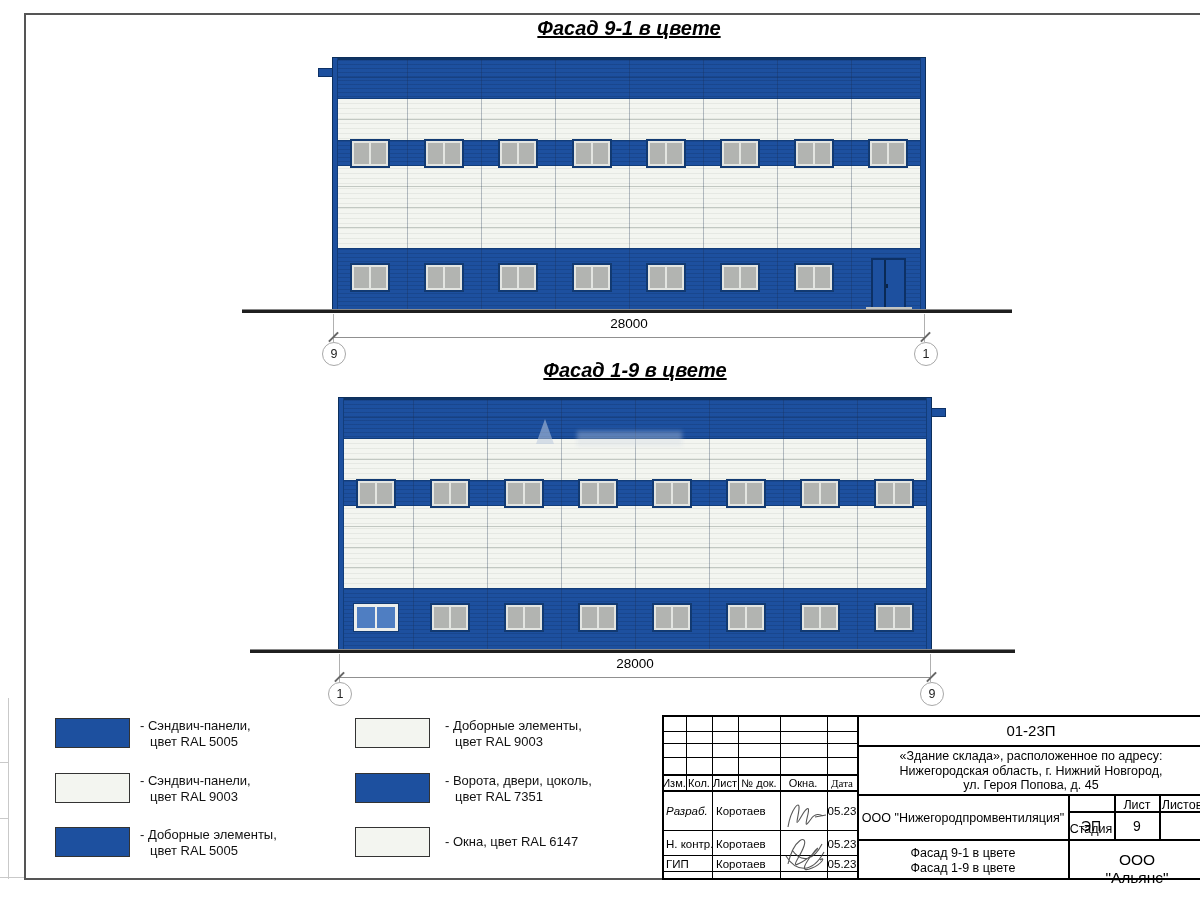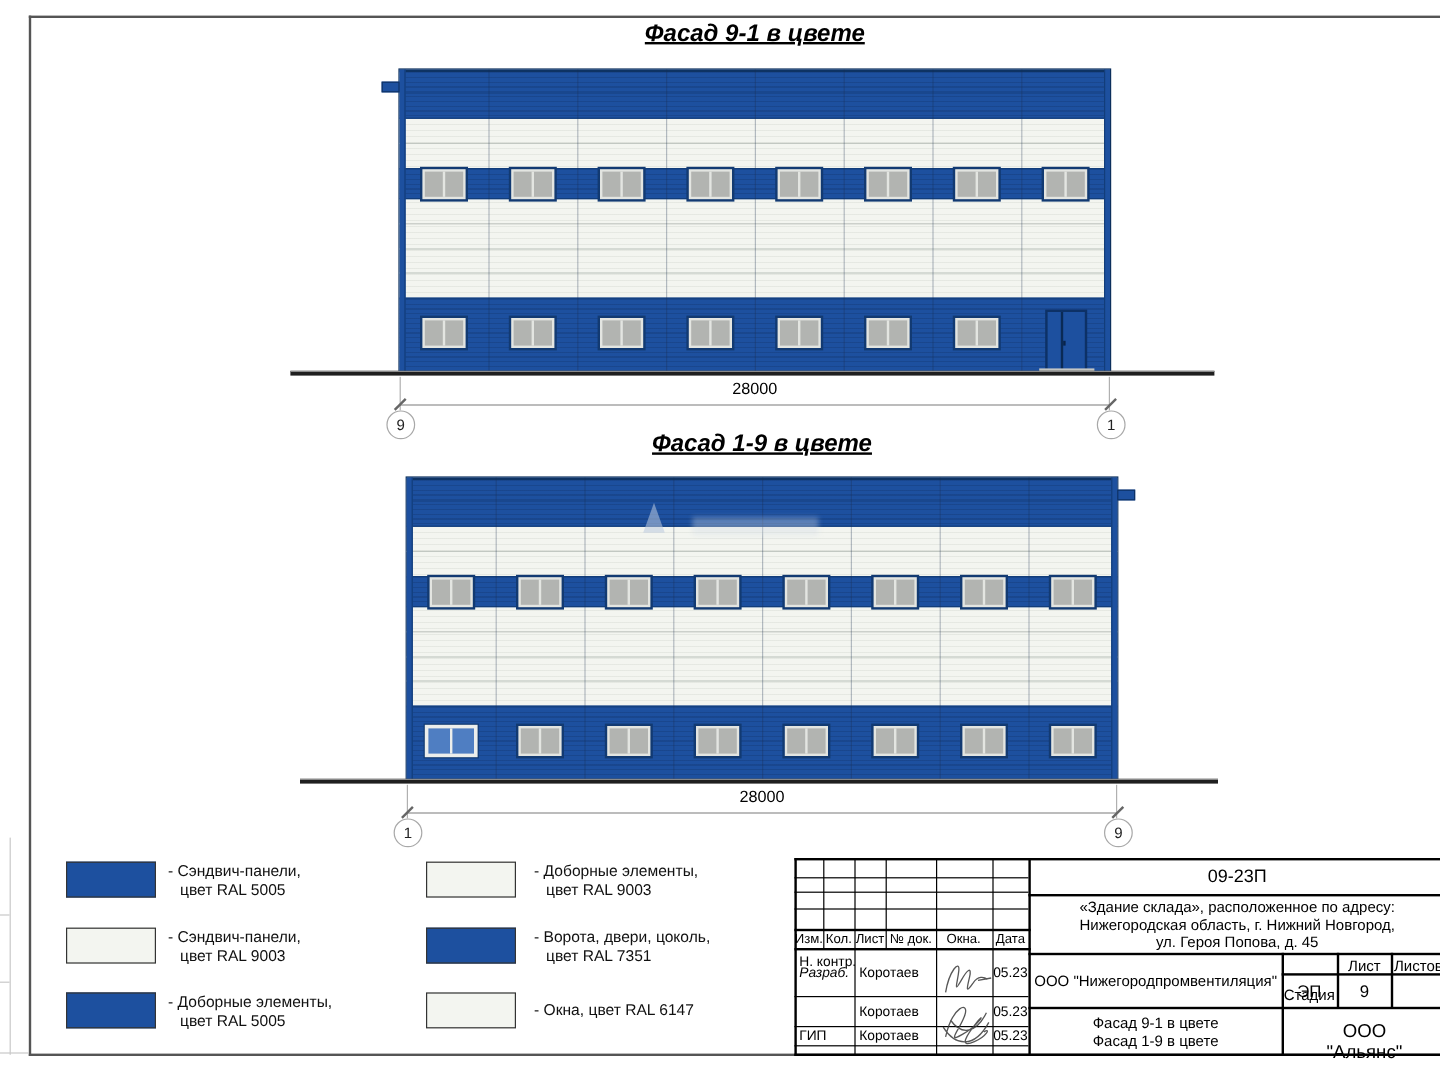--- a/index.html
+++ b/index.html
@@ -388,40 +388,40 @@
     <div class="ln" style="left:827px;top:715px;width:1px;height:76px;"></div>
     <div class="ln" style="left:712px;top:790px;width:1px;height:89px;"></div>
     <div class="ln" style="left:780px;top:790px;width:1px;height:89px;"></div>
     <div class="ln" style="left:827px;top:790px;width:1px;height:89px;"></div>
 
     <div class="tc ctr" style="left:674px;top:777px;font-size:11px;">Изм.</div>
     <div class="tc ctr" style="left:699px;top:777px;font-size:11px;">Кол.</div>
     <div class="tc ctr" style="left:725px;top:777px;font-size:11px;">Лист</div>
     <div class="tc ctr" style="left:759px;top:777px;font-size:11px;">№ док.</div>
     <div class="tc ctr" style="left:803px;top:777px;font-size:11px;">Окна.</div>
-    <div class="tc ctr" style="left:842px;top:777px;font-size:11px;">Дата</div>
+    <div class="tc ctr" style="left:842px;top:777px;font-size:11px;font-family:Liberation Serif, serif;">Дата</div>
 
     <div class="tc" style="left:666px;top:805px;font-size:11.5px;font-style:italic;">Разраб.</div>
     <div class="tc" style="left:716px;top:805px;font-size:11.5px;">Коротаев</div>
     <div class="tc ctr" style="left:842px;top:805px;font-size:11.5px;">05.23</div>
-    <div class="tc" style="left:666px;top:796px;font-size:11.5px;">Н. контр.</div>
+    <div class="tc" style="left:666px;top:838px;font-size:11.5px;">Н. контр.</div>
     <div class="tc" style="left:716px;top:838px;font-size:11.5px;">Коротаев</div>
     <div class="tc ctr" style="left:842px;top:838px;font-size:11.5px;">05.23</div>
     <div class="tc" style="left:666px;top:858px;font-size:11.5px;">ГИП</div>
     <div class="tc" style="left:716px;top:858px;font-size:11.5px;">Коротаев</div>
     <div class="tc ctr" style="left:842px;top:858px;font-size:11.5px;">05.23</div>
 
     <svg class="sig" style="left:782px;top:795px;" width="46" height="44" viewBox="0 0 46 44">
       <path d="M6,32 C9,14 18,4 17,14 C16,24 12,34 19,22 C24,13 28,10 26,19 C24,28 22,34 29,24 C33,18 38,19 41,21 M33,22 L44,20" fill="none" stroke="#3a3a3a" stroke-width="1.1" opacity="0.85"></path>
     </svg>
     <svg class="sig" style="left:780px;top:830px;" width="50" height="48" viewBox="0 0 50 48">
       <path d="M8,34 C14,8 28,4 24,16 C20,28 8,40 22,32 C36,24 42,12 34,22 C26,32 18,44 32,38 C42,34 46,26 40,30 M6,26 C16,42 32,44 44,22 M12,20 C22,34 34,30 42,14" fill="none" stroke="#3a3a3a" stroke-width="1.1" opacity="0.85"></path>
     </svg>
 
-    <div class="tc ctr" style="left:1031px;top:722px;font-size:15px;">09-23П</div>
+    <div class="tc ctr" style="left:1031px;top:722px;font-size:15px;">01-23П</div>
     <div class="tc ctr" style="left:1031px;top:749px;font-size:12.5px;line-height:14.5px;width:344px;">«Здание склада», расположенное по адресу:
 Нижегородская область, г. Нижний Новгород,
 ул. Героя Попова, д. 45</div>
     <div class="tc ctr" style="left:963px;top:811px;font-size:12.5px;">ООО "Нижегородпромвентиляция"</div>
     <div class="tc ctr" style="left:1091px;top:798px;font-size:12.5px;margin-top:24px;">Стадия</div>
     <div class="tc ctr" style="left:1137px;top:798px;font-size:12.5px;">Лист</div>
     <div class="tc ctr" style="left:1182px;top:798px;font-size:12.5px;">Листов</div>
     <div class="tc ctr" style="left:1091px;top:818px;font-size:14px;">ЭП</div>
     <div class="tc ctr" style="left:1137px;top:818px;font-size:14px;">9</div>
     <div class="tc ctr" style="left:1239px;top:818px;font-size:14px;text-align:right;">16</div>

